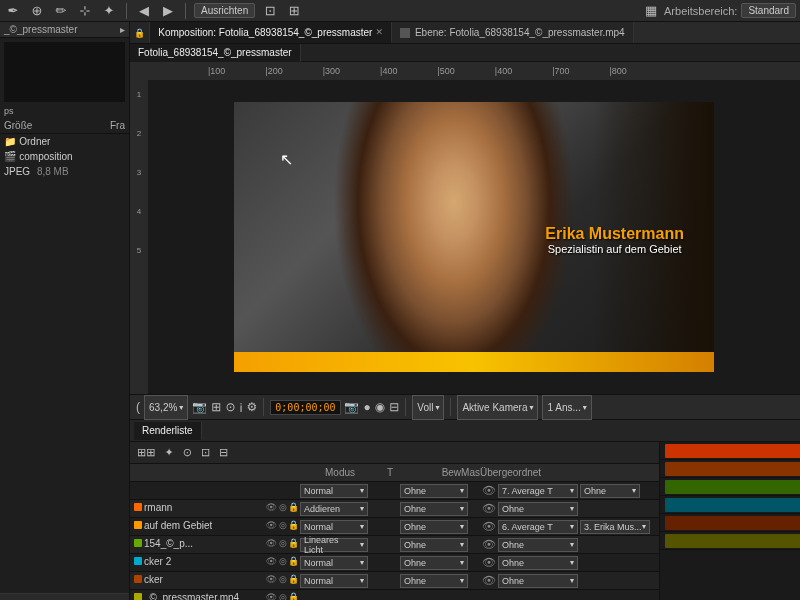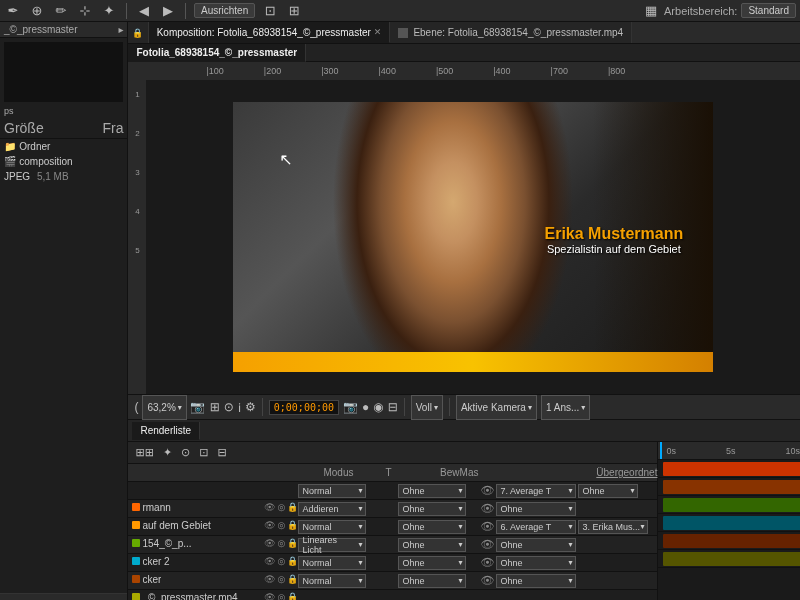--- a/index.html
+++ b/index.html
@@ -47,21 +47,21 @@
       padding: 2px 4px;
       font-size: 10px;
       color: #aaa;
       border-bottom: 1px solid #111;
       display: flex; align-items: center; justify-content: space-between;
     }
     .sidebar-columns {
       display: flex; gap: 2px; padding: 2px 4px;
       border-bottom: 1px solid #111;
     }
-    .sidebar-col-label { font-size: 14px; color: #aaa; }
+    .sidebar-col-label { font-size: 10px; color: #aaa; }
     .sidebar-file-entry {
       padding: 2px 4px; font-size: 10px; color: #ccc;
     }
     .sidebar-bottom-btn {
       margin-top: auto;
       background: #2a2a2a;
       border-top: 1px solid #333;
       padding: 3px 4px;
       font-size: 10px;
       color: #aaa;
@@ -270,21 +270,21 @@
       background: #2a2a2a;
       display: flex;
       align-items: center;
       font-size: 10px; color: #999;
       border-bottom: 1px solid #111;
     }
     .lh-space { width: 170px; }
     .lh-modus { width: 80px; text-align: center; }
     .lh-t { width: 20px; text-align: center; }
     .lh-bewmas { width: 80px; text-align: right; }
-    .lh-uebergeordnet { flex: 1; text-align: right; text-decoration: underline; }
+    .lh-uebergeordnet { flex: 1; text-align: left; }
 
     .layer-list { flex: 1; overflow: hidden; }
     .layer-row {
       height: 18px;
       display: flex;
       align-items: center;
       border-bottom: 1px solid #111;
       font-size: 10px;
     }
     .layer-row:nth-child(odd) { background: #1e1e1e; }
@@ -406,21 +406,21 @@
     <div class="sidebar-file-entry">
       <span>📁</span>
       <span>Ordner</span>
     </div>
     <div class="sidebar-file-entry">
       <span>🎬</span>
       <span>composition</span>
     </div>
     <div class="sidebar-file-entry">
       <span>JPEG</span>
-      <span style="margin-left:4px; color:#888;">5,1 MB</span>
+      <span style="margin-left:4px; color:#888;">8,8 MB</span>
     </div>
     <div class="sidebar-bottom-btn">
       
     </div>
   </div>
 
   <div id="content-area">
 
     <div class="tab-bar">
       <div class="tab" style="padding: 0 4px;">
@@ -431,21 +431,21 @@
         <span class="tab-close">✕</span>
       </div>
       <div class="tab">
         <span style="background:#555; width:10px; height:10px; display:inline-block; margin-right:2px;"></span>
         <span style="font-size:10px;">Ebene: Fotolia_68938154_©_pressmaster.mp4</span>
       </div>
     </div>
 
     <div class="tab-bar" style="height:18px; background:#222;">
       <div class="tab active" style="height:18px;">
-        <span style="font-size:10px;font-weight:bold;">Fotolia_68938154_©_pressmaster</span>
+        <span style="font-size:10px;">Fotolia_68938154_©_pressmaster</span>
       </div>
     </div>
 
     <div id="comp-view">
 
       <div id="ruler-area">
         <span style="margin-left:70px;">|100</span>
         <span>|200</span>
         <span>|300</span>
         <span>|400</span>
@@ -745,26 +745,20 @@
                   <span class="dd-arrow">▾</span>
                 </div>
               </div>
             </div>
 
           </div>
         </div>
 
         <div id="timeline-tracks">
 
-          <div id="timeline-ruler">
-            <div class="tl-playhead"></div>
-            <span style="margin-left:4px;">0s</span>
-            <span>5s</span>
-            <span>10s</span>
-          </div>
 
           <div id="track-area">
             <div class="track-row">
               <div class="track-bar" style="left:5px; width:255px; background:#cc3300;"></div>
             </div>
             <div class="track-row">
               <div class="track-bar" style="left:5px; width:255px; background:#883300;"></div>
             </div>
             <div class="track-row">
               <div class="track-bar" style="left:5px; width:255px; background:#336600;"></div>

